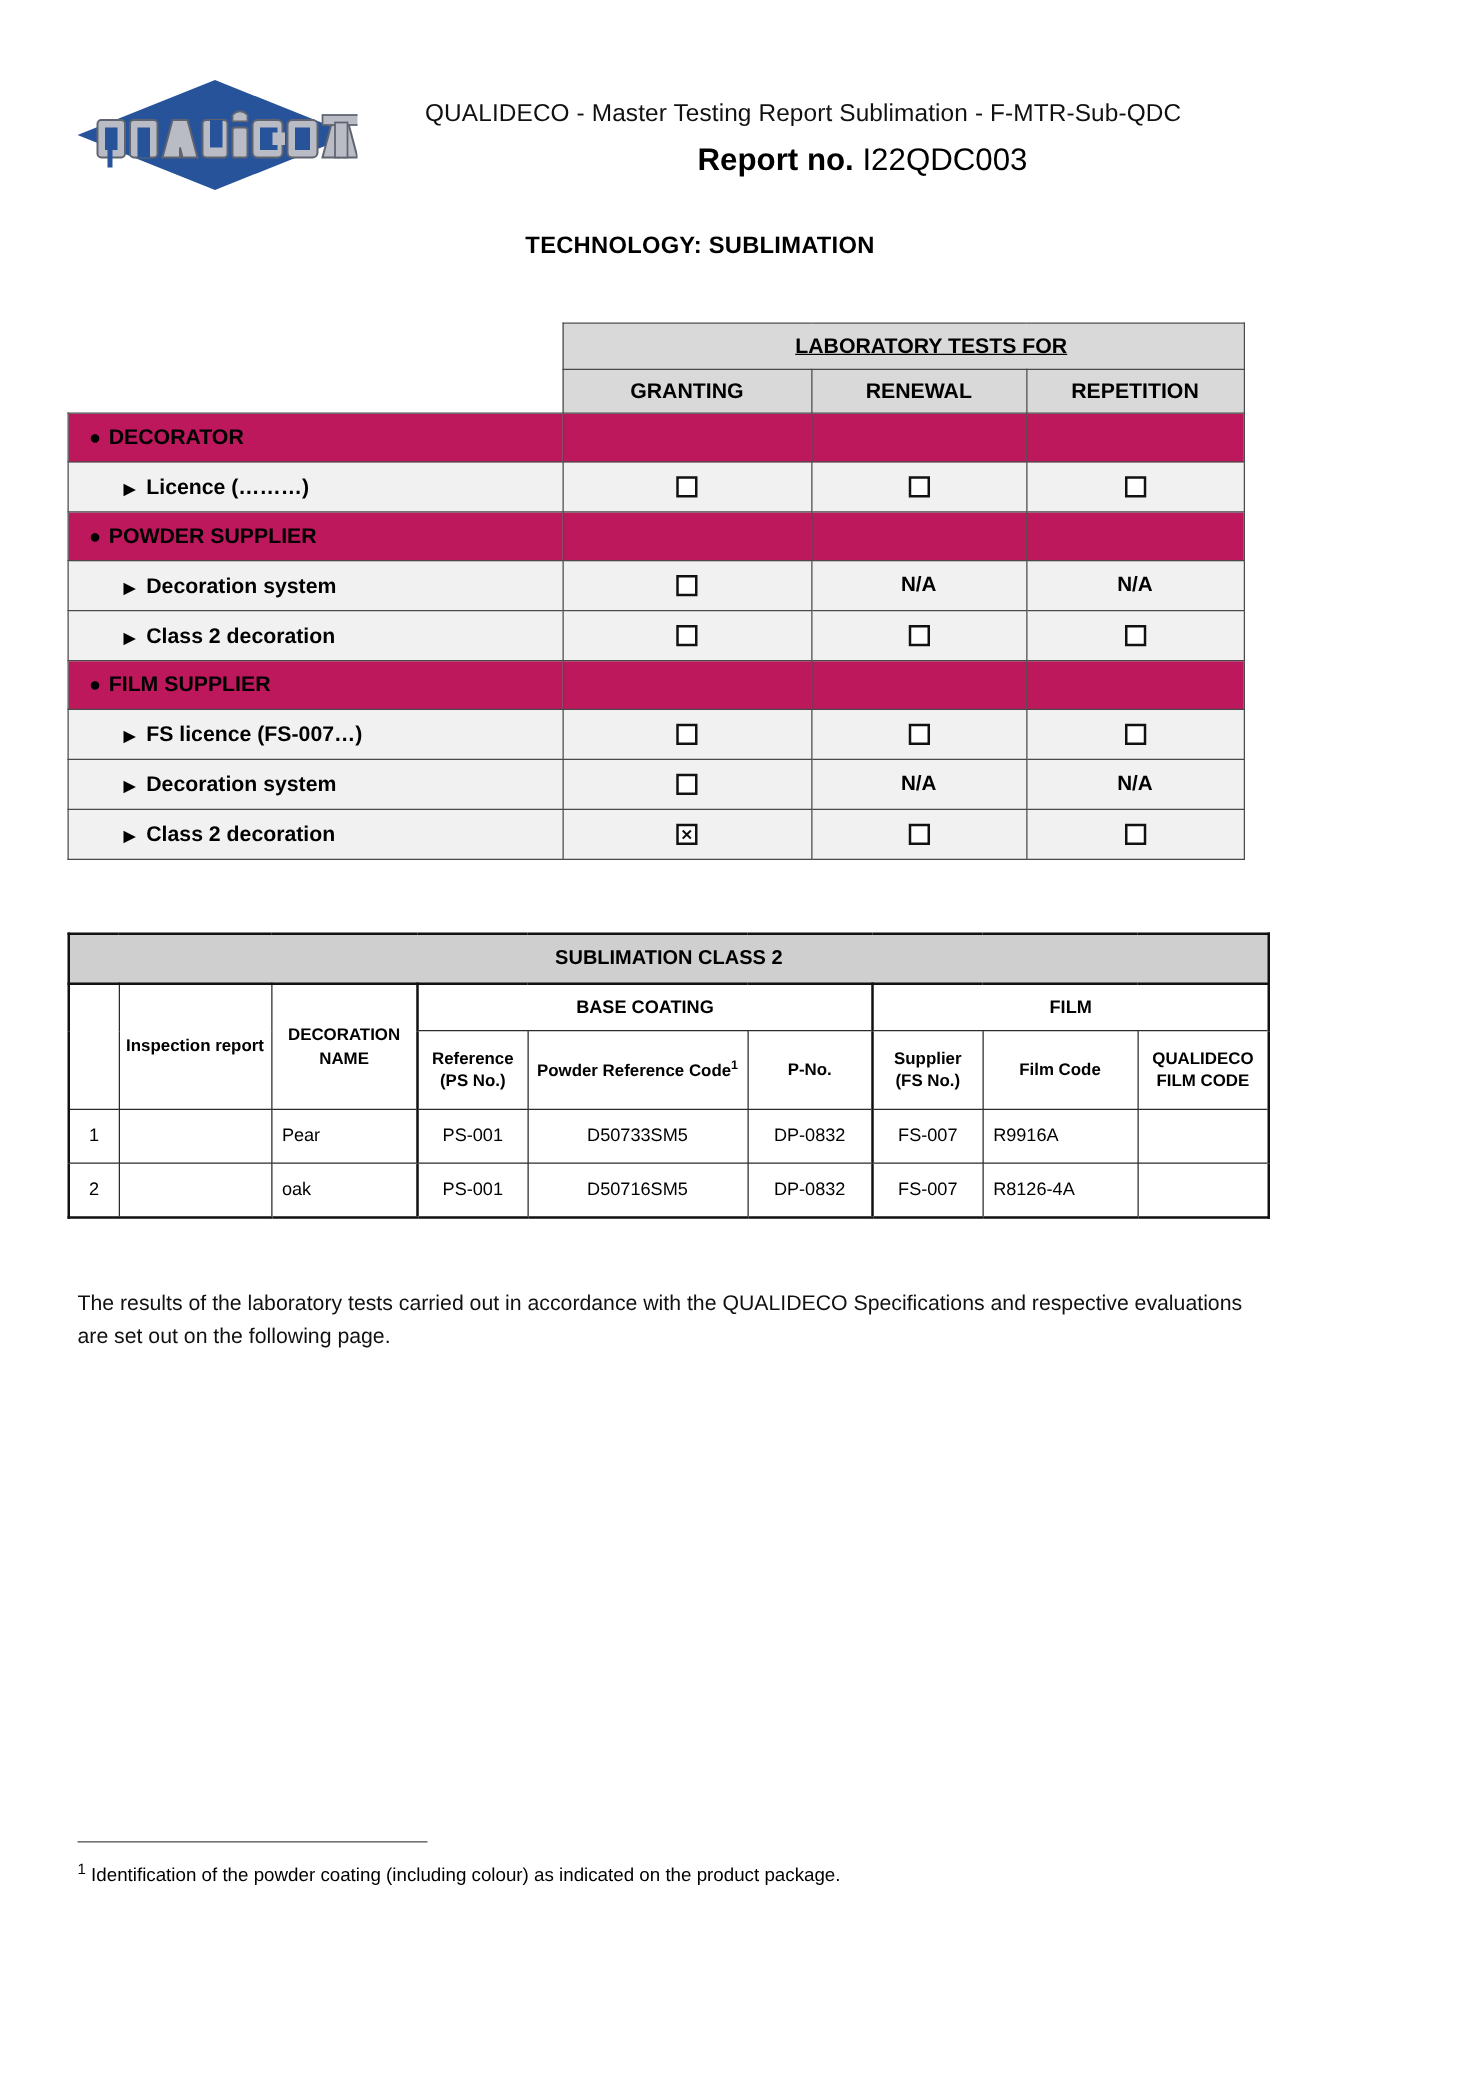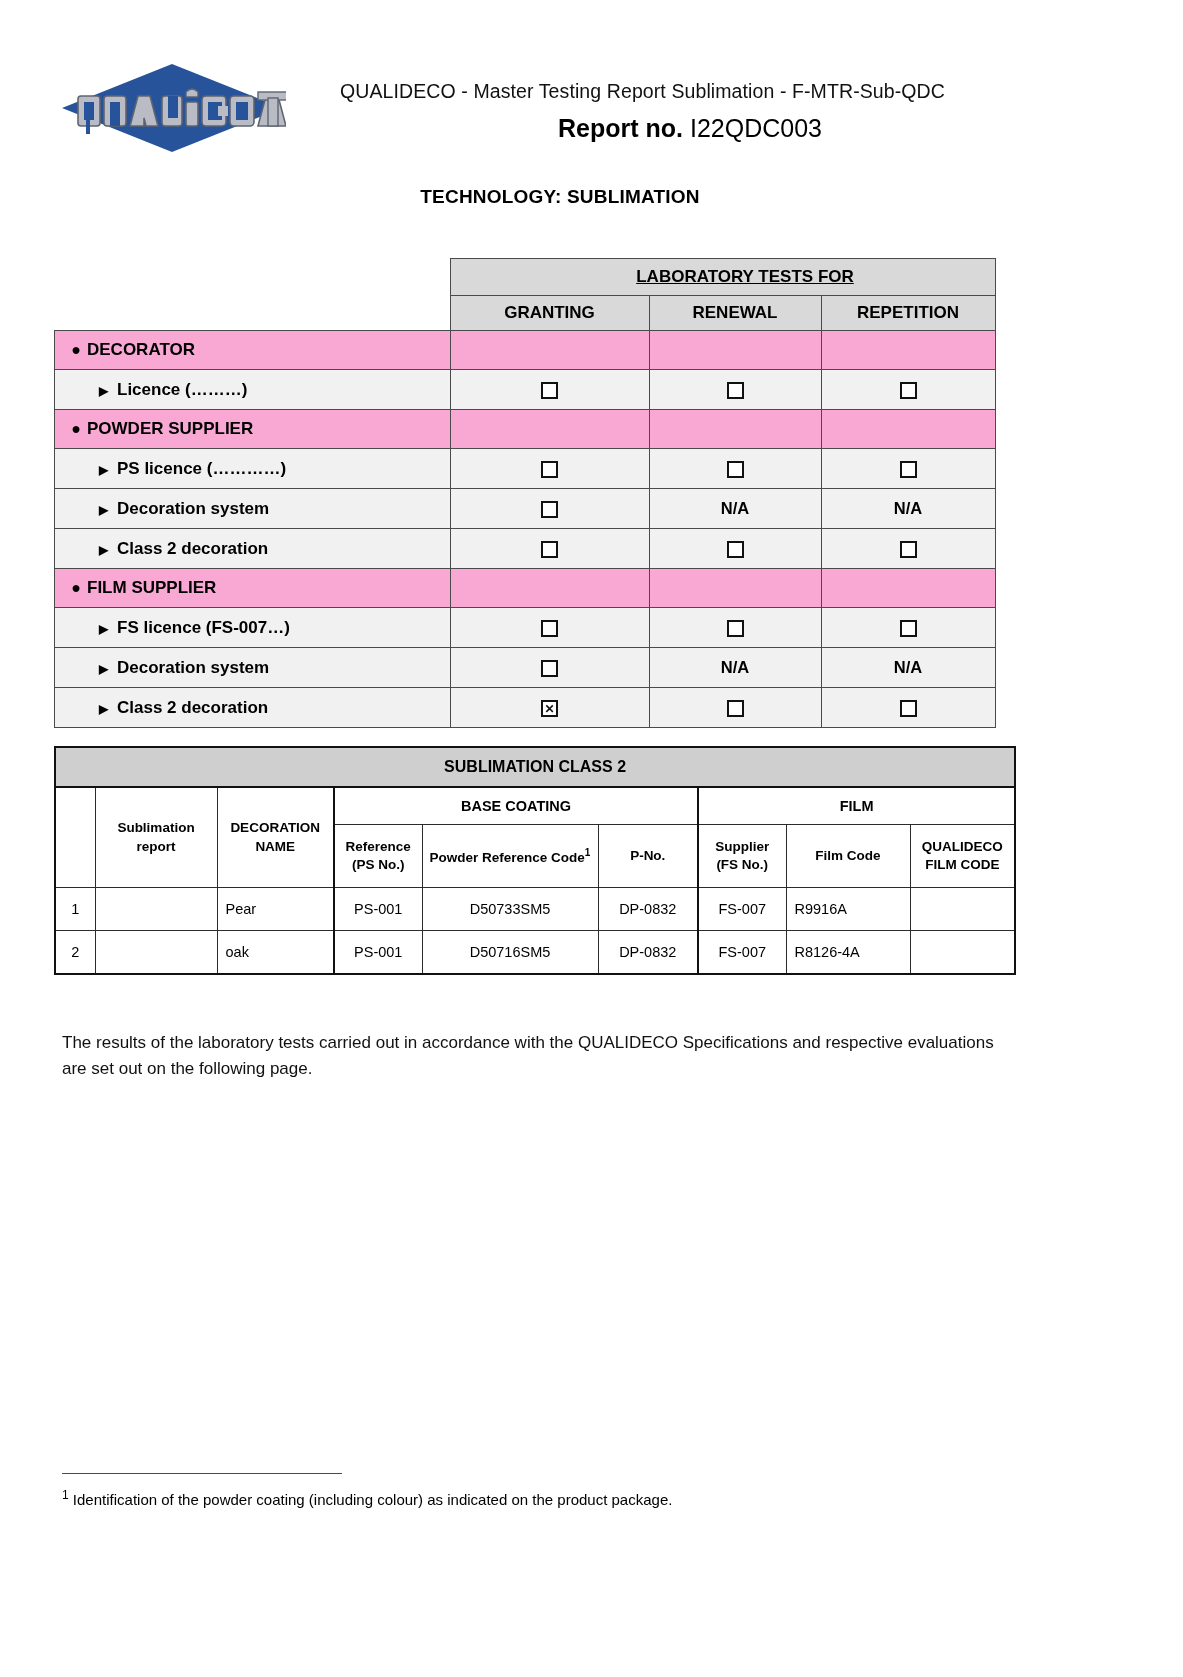--- a/index.html
+++ b/index.html
@@ -102,21 +102,21 @@
   }
   .hdr-main span { text-decoration: underline; padding-left: 45px; }
   .hdr-sub {
     background: #d9d9d9;
     text-align: center;
     font-weight: bold;
     font-size: 17px;
     height: 34px;
   }
   .grp-row td {
-    background: #f9a8d4;
+    background: #be185d;
     height: 38px;
     margin-left: 40px;
   }
   .grp-label {
     font-weight: bold;
     font-size: 17px;
     padding-left: 10px !important;
     color: #000;
     white-space: nowrap;
   }
@@ -341,28 +341,20 @@
       <tr class="grp-row">
         <td class="grp-label">
           <span class="bullet">●</span><span>POWDER SUPPLIER</span>
         </td>
         <td></td>
         <td></td>
         <td></td>
       </tr>
       <tr class="item-row">
         <td class="item-label">
-          <span class="tri">▶</span><span>PS licence (…………)</span>
-        </td>
-        <td class="cell-center"><span class="chk"></span></td>
-        <td class="cell-center"><span class="chk"></span></td>
-        <td class="cell-center"><span class="chk"></span></td>
-      </tr>
-      <tr class="item-row">
-        <td class="item-label">
           <span class="tri">▶</span><span>Decoration system</span>
         </td>
         <td class="cell-center"><span class="chk"></span></td>
         <td class="cell-center">N/A</td>
         <td class="cell-center">N/A</td>
       </tr>
       <tr class="item-row">
         <td class="item-label">
           <span class="tri">▶</span><span>Class 2 decoration</span>
         </td>
@@ -417,21 +409,21 @@
         <col class="w-fsup">
         <col class="w-fcode">
         <col class="w-qfc">
     </colgroup>
     <tbody>
       <tr class="title-row">
         <td colspan="9">SUBLIMATION CLASS 2</td>
       </tr>
       <tr>
         <td rowspan="2" class="thick-l"></td>
-        <td rowspan="2" class="sub-hd">Sublimation report</td>
+        <td rowspan="2" class="sub-hd">Inspection report</td>
         <td rowspan="2" class="sub-hd">DECORATION NAME</td>
         <td colspan="3" class="grp-hd thick-l">BASE COATING</td>
         <td colspan="3" class="grp-hd thick-l thick-r">FILM</td>
       </tr>
       <tr>
         <td class="sub-hd thick-l">Reference (PS No.)</td>
         <td class="sub-hd"><span>Powder Reference Code</span><sup>1</sup></td>
         <td class="sub-hd">P-No.</td>
         <td class="sub-hd thick-l">Supplier (FS No.)</td>
         <td class="sub-hd">Film Code</td>

